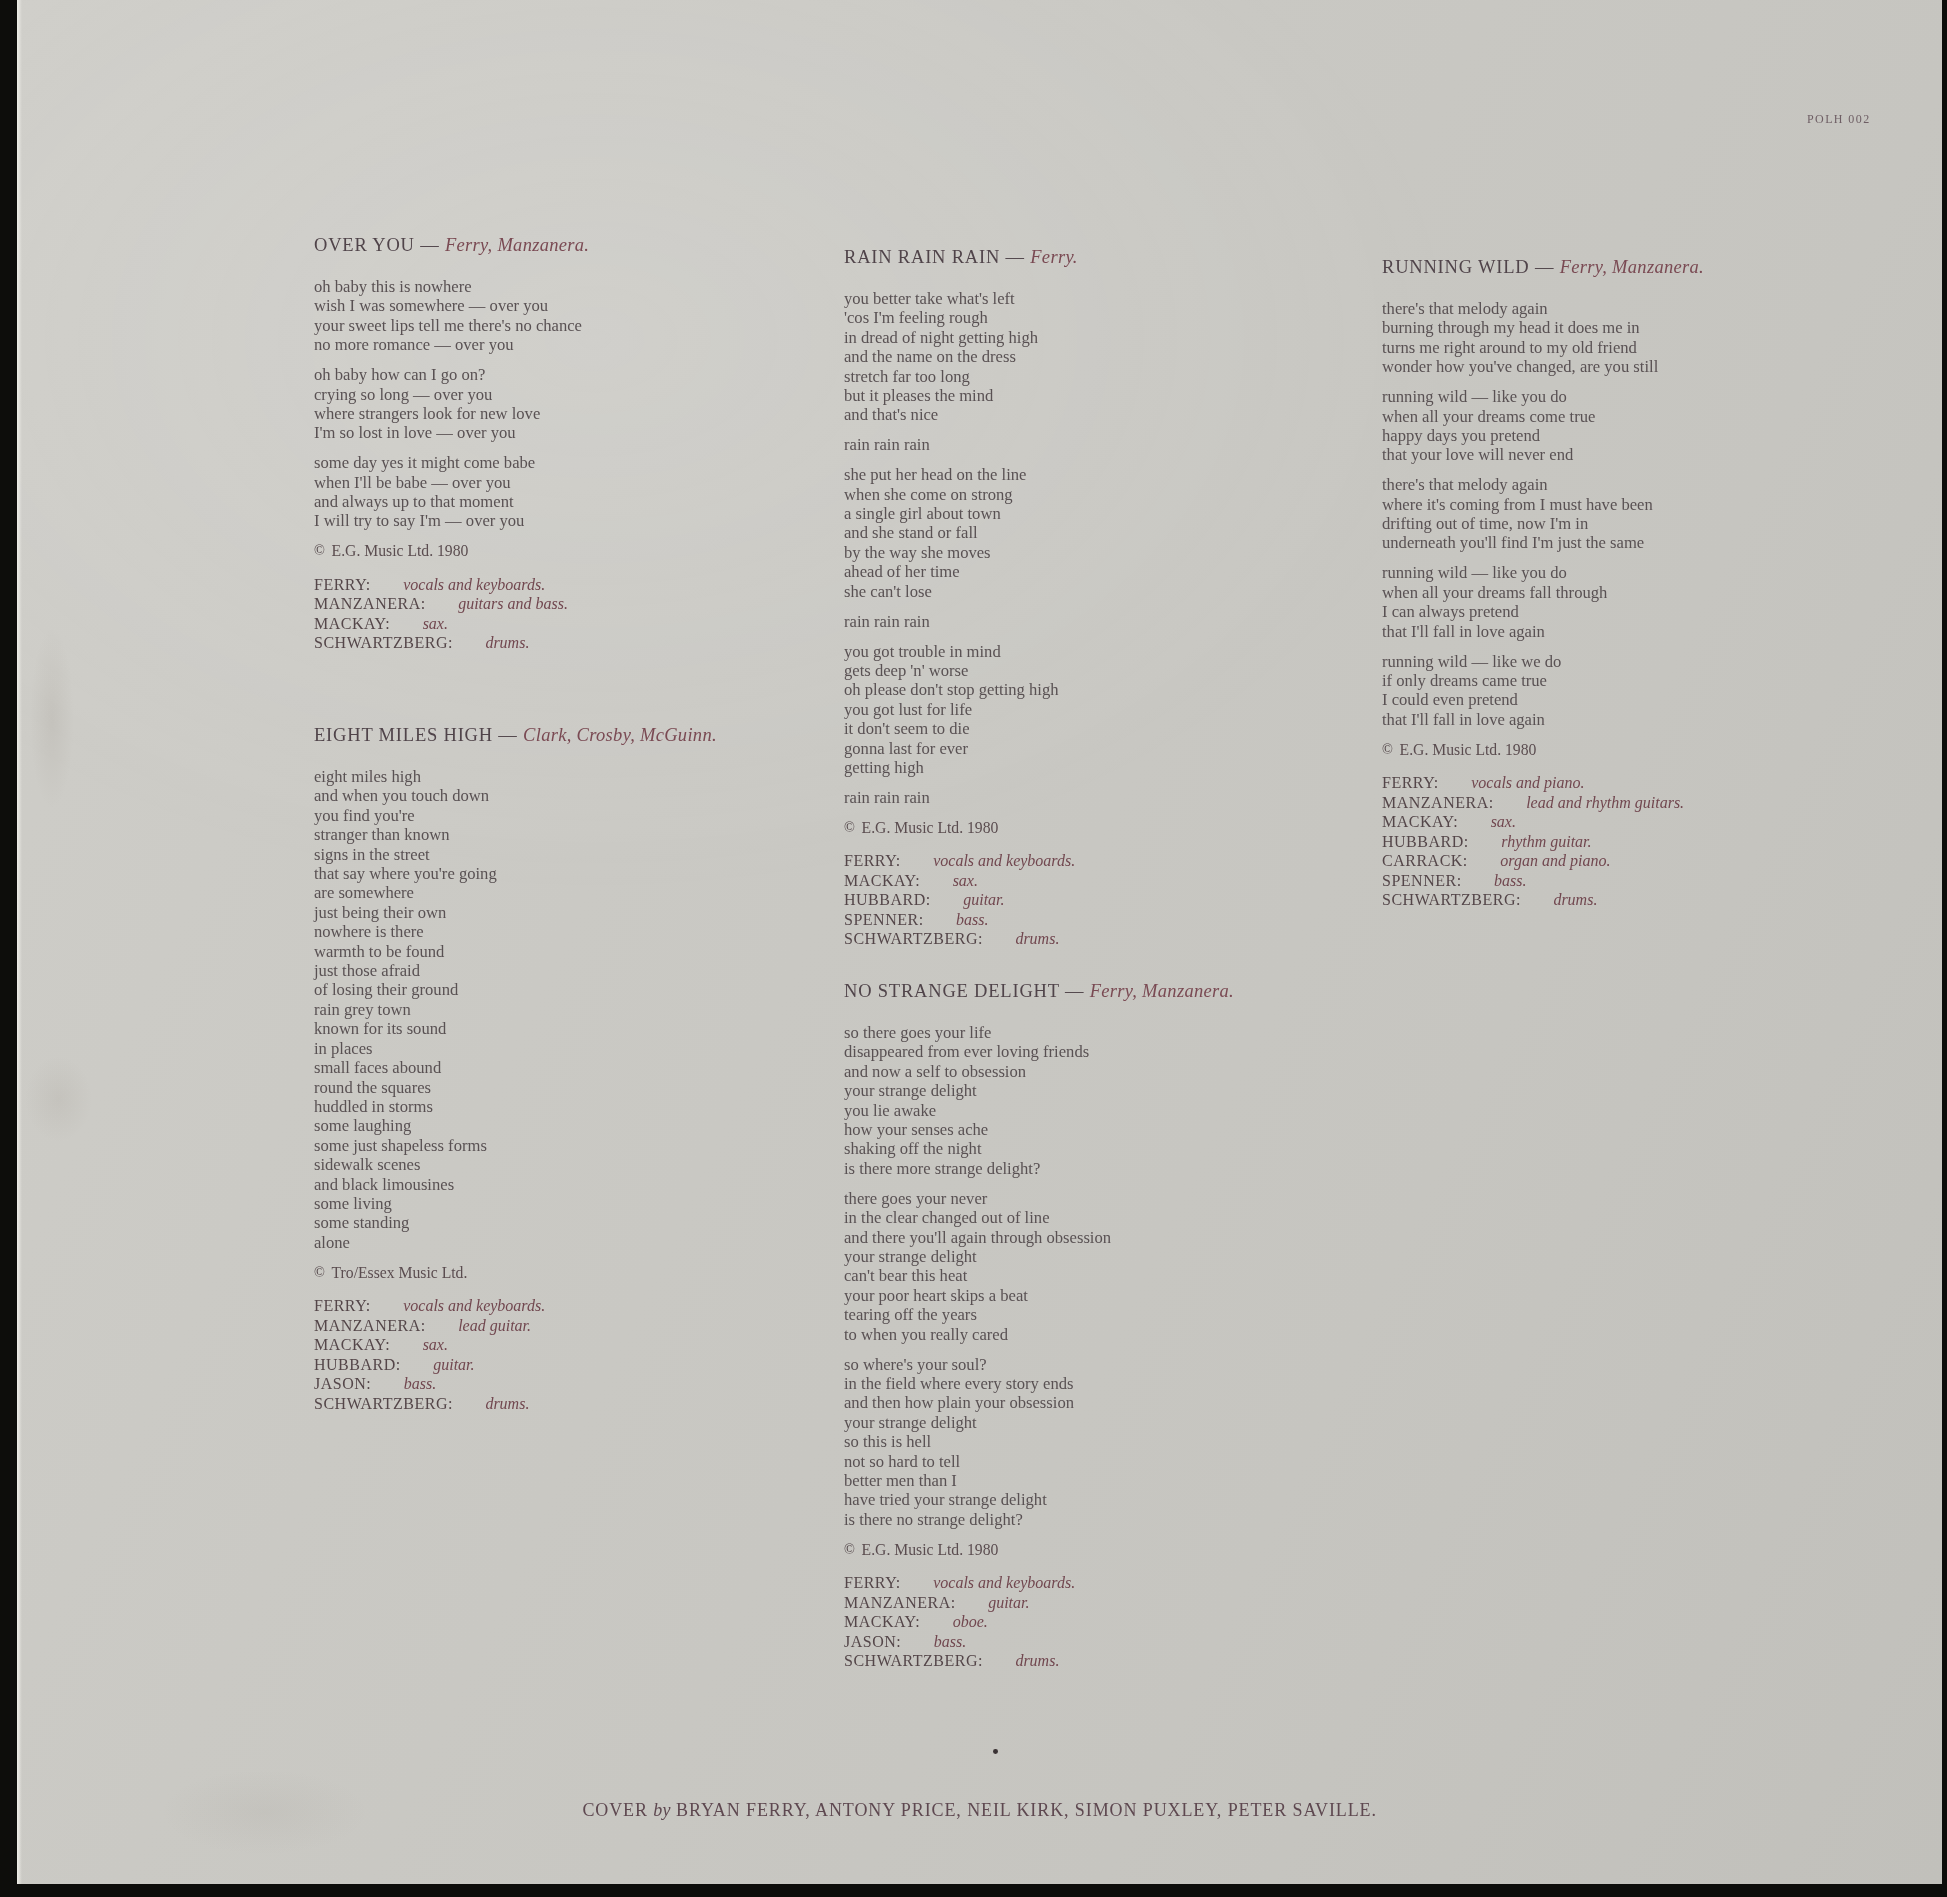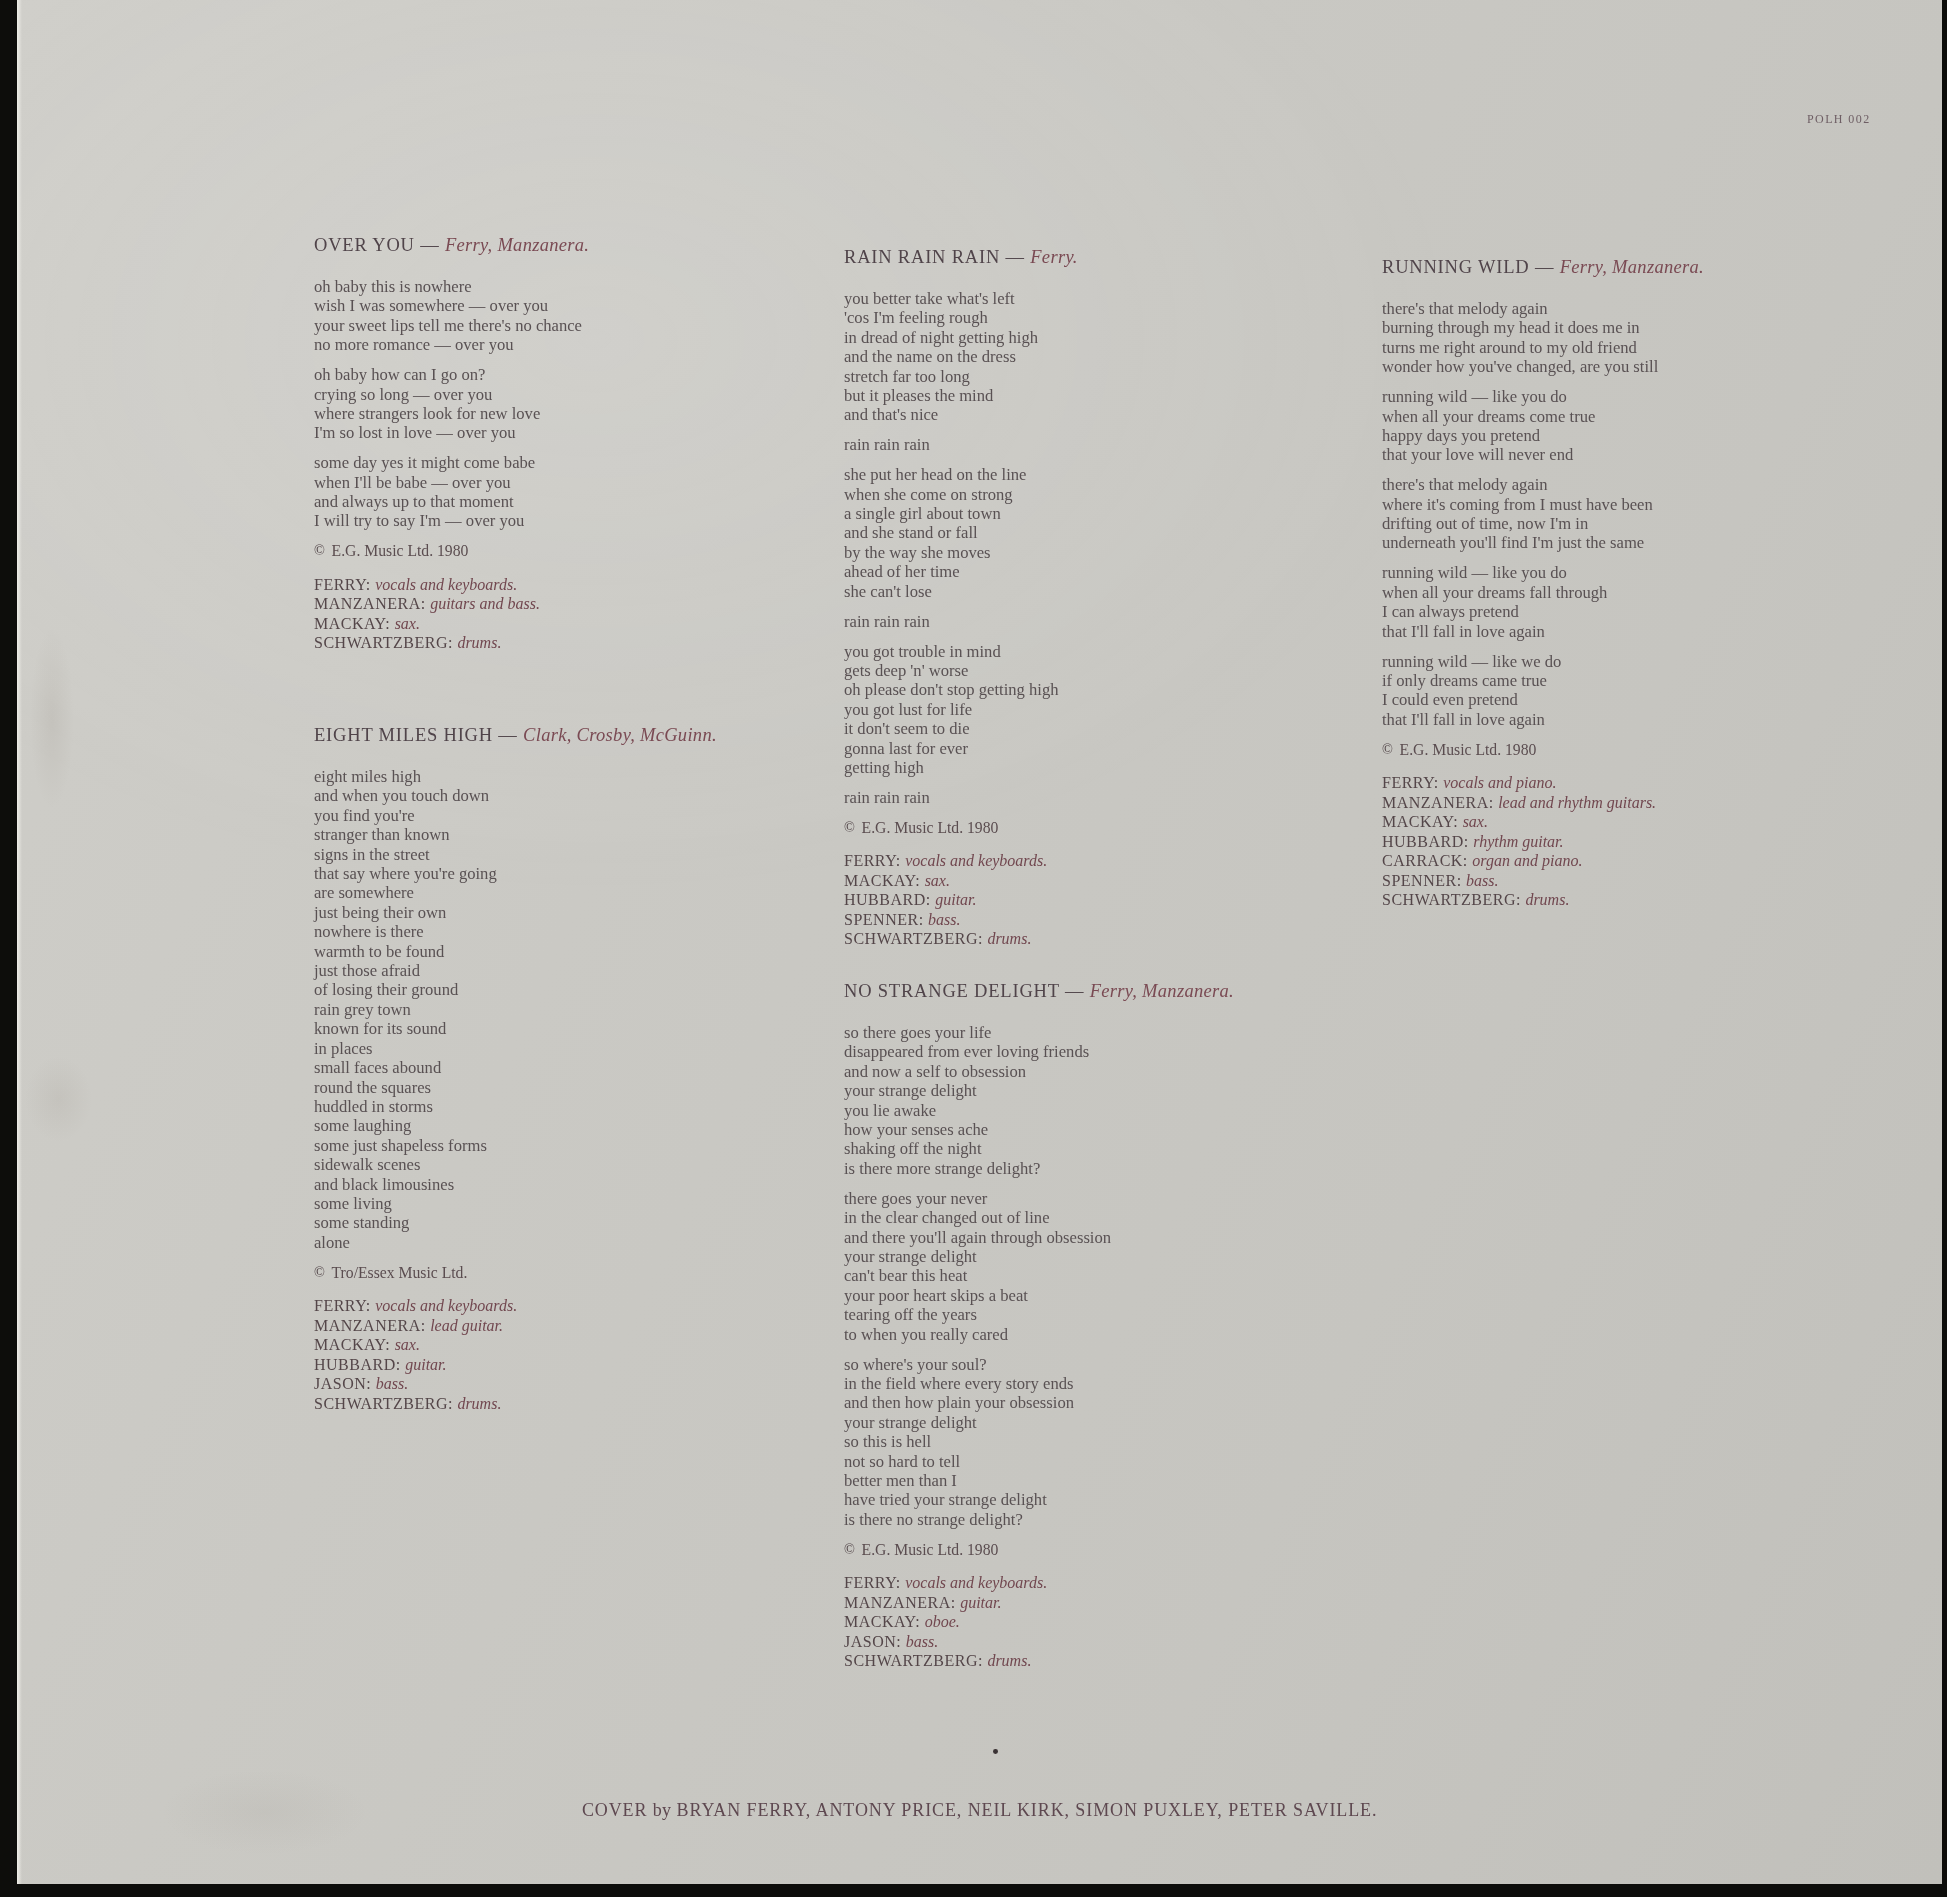--- a/index.html
+++ b/index.html
@@ -39,32 +39,32 @@
   .line{font-size:16.6px;line-height:19.4px;color:#595153;}
   .copyright{
     margin:5.7px 0 13.3px 0;font-size:15.7px;line-height:20px;color:#5b4d50;
   }
   .copyright-symbol{
     display:inline-block;font-size:14.3px;line-height:1;
     transform:translateY(-1px);margin-right:6.7px;color:#564a4d;
   }
   .credit-line{font-size:16px;line-height:19.6px;}
   .credit-name{letter-spacing:0.5px;color:#544649;}
-  .credit-role{font-style:italic;color:#71474f;}
+  .credit-role{font-style:italic;color:#71474f;margin-left:28px;}
 
   .print-dot{
     position:absolute;left:976px;top:1749px;width:4.8px;height:4.8px;
     border-radius:50%;background:#3a3234;
   }
 
   .footer{
     position:absolute;left:0;right:0;top:1800px;text-align:center;
     font-size:18px;letter-spacing:0.9px;color:#5e4850;
   }
-  .footer .by{letter-spacing:0.2px;}
+  .footer .by{font-style:italic;letter-spacing:0.2px;}
 </style>
 </head>
 <body>
 
 <div class="sleeve">
   <div class="sleeve-edge-highlight"></div>
   <div class="smudge smudge-1"></div>
   <div class="smudge smudge-2"></div>
   <div class="smudge smudge-3"></div>
 

